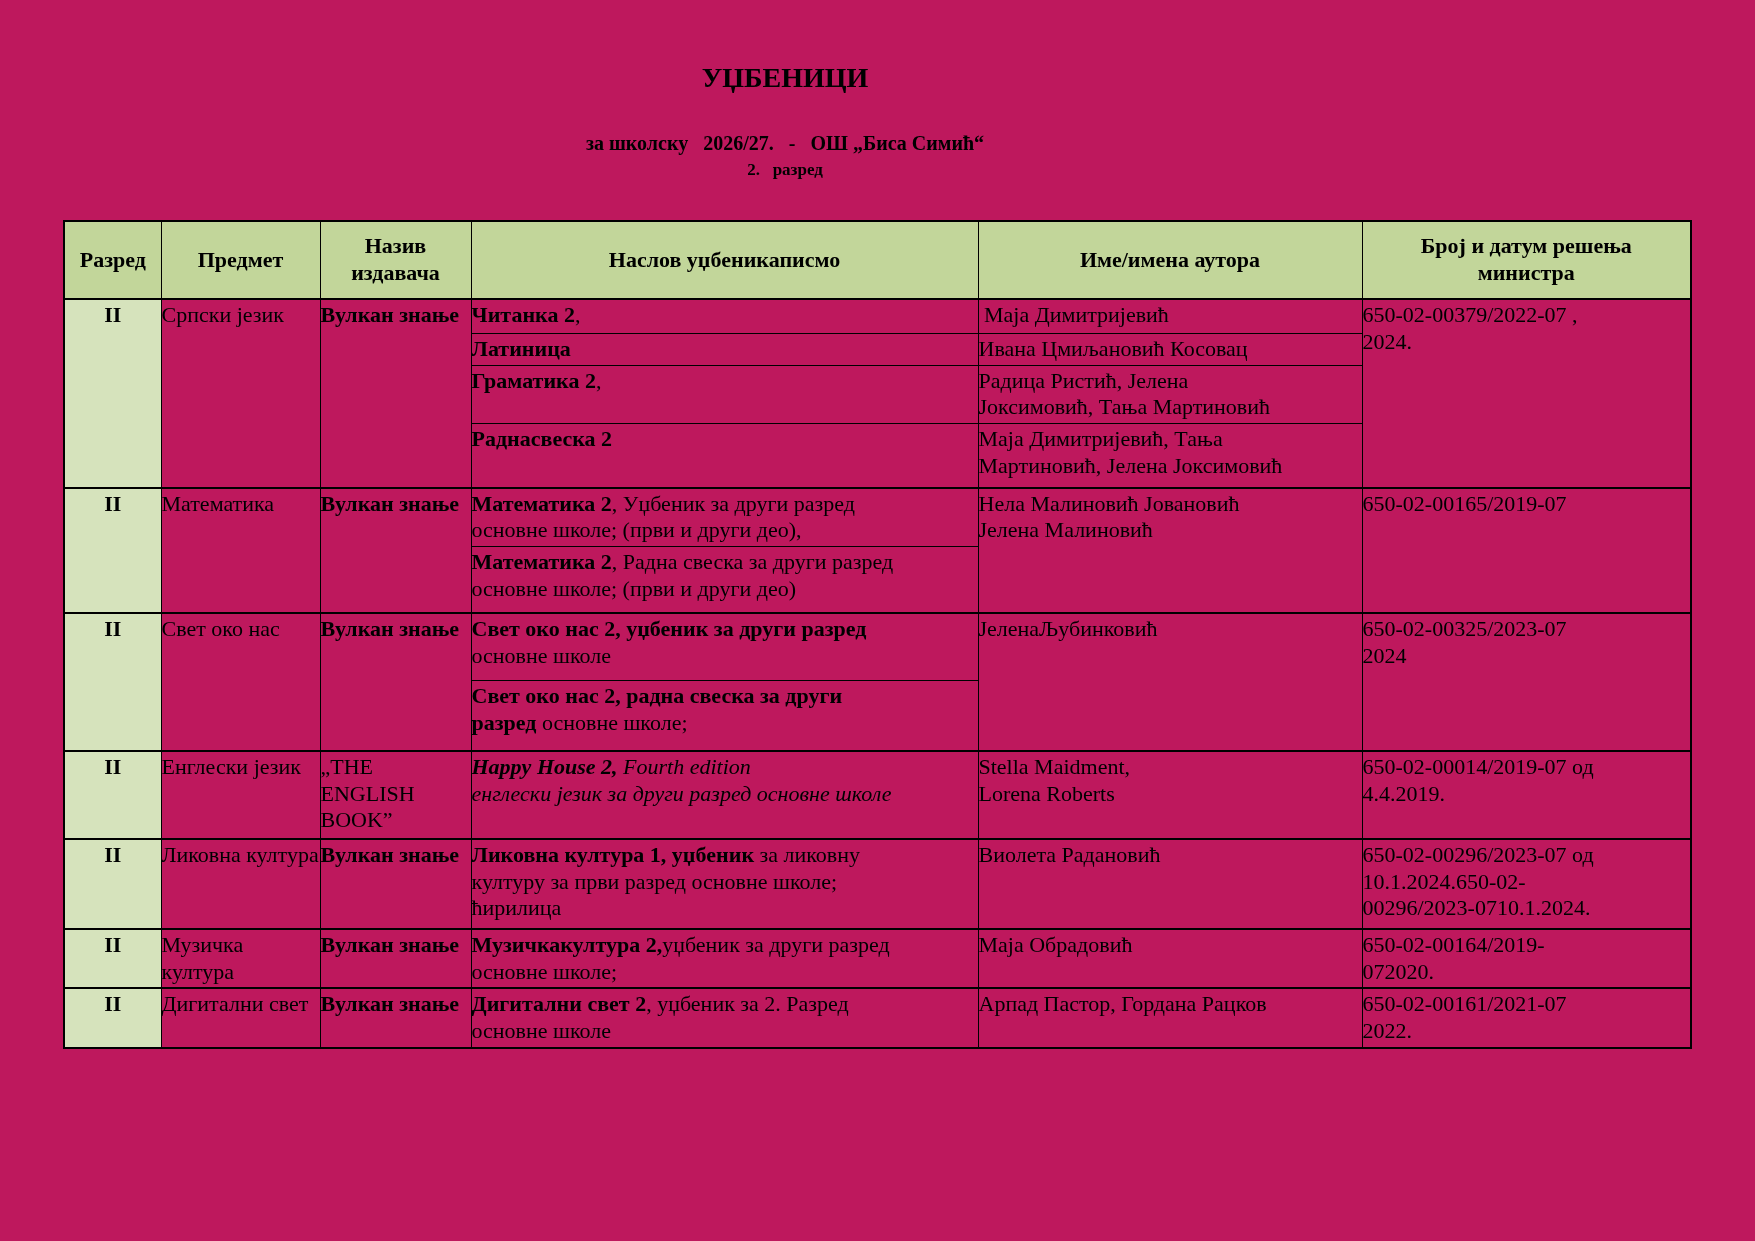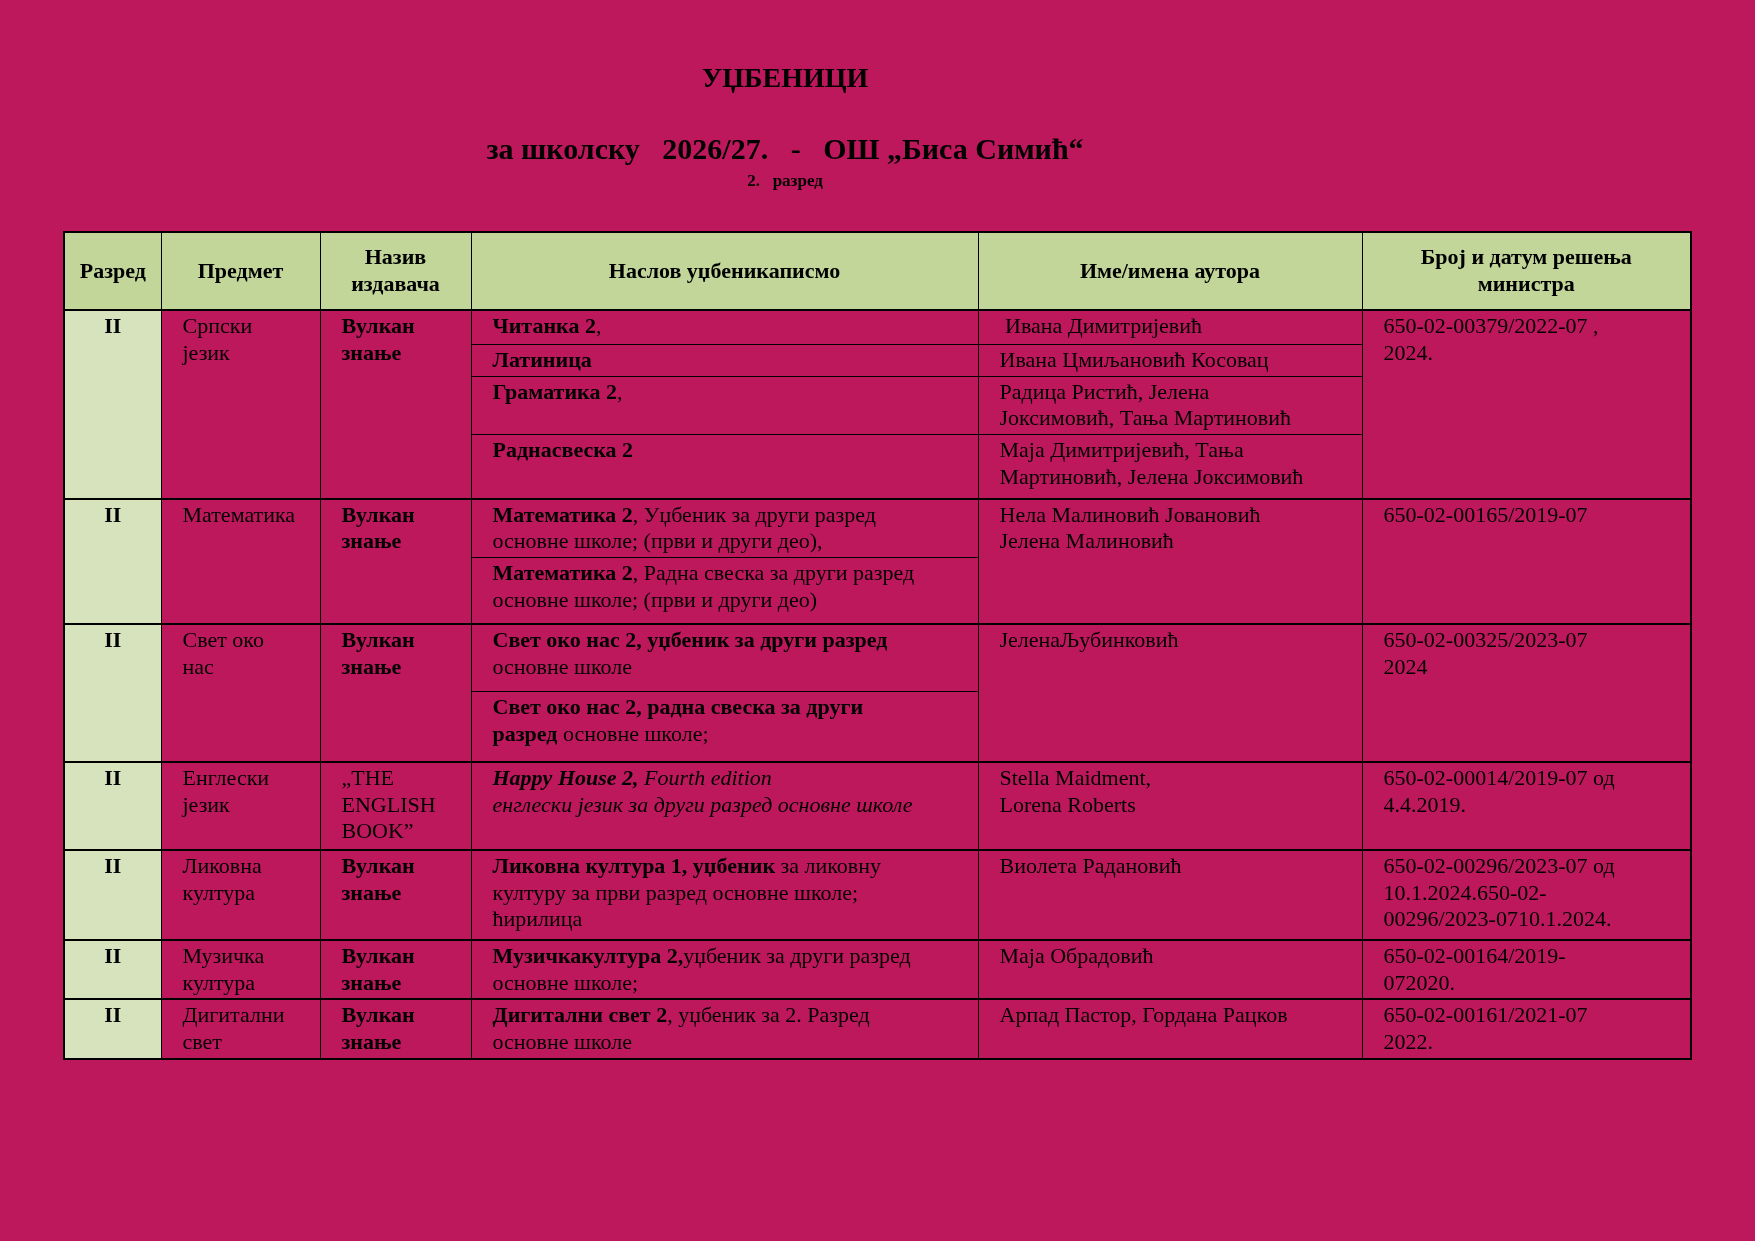--- a/index.html
+++ b/index.html
@@ -16,21 +16,21 @@
     width: 1570px;
     text-align: center;
     padding-top: 62px;
   }
   .doc-title {
     font-size: 28px;
     font-weight: bold;
     white-space: pre-wrap;
   }
   .doc-subtitle {
-    font-size: 30px;
+    font-size: 20px;
     font-weight: bold;
     margin-top: 38px;
     white-space: pre-wrap;
   }
   .doc-grade {
     font-size: 17px;
     font-weight: bold;
     margin-top: 5px;
     white-space: pre-wrap;
   }
@@ -49,21 +49,21 @@
   table.textbooks thead th {
     background: var(--header-bg, #c2d69a);
     font-weight: bold;
     text-align: center;
     vertical-align: middle;
     height: 78px;
     padding: 4px 8px;
   }
   table.textbooks td {
     vertical-align: top;
-    padding: 2px 21px;
+    padding: 2px 0;
     white-space: pre-wrap;
   }
   tr.group-start td { border-top: 2px solid var(--border, #000); }
   td.grade-cell {
     background: var(--grade-bg, #d6e3bc);
     font-weight: bold;
     text-align: center;
   }
   td.publisher-cell.bold { font-weight: bold; }
   td.title-cell { vertical-align: middle; }
@@ -96,21 +96,21 @@
         <th>Име/имена аутора</th>
         <th>Број и датум решења министра</th>
       </tr>
     </thead>
     <tbody>
         <tr class="group-start" style="height: 34px;">
           <td class="grade-cell" rowspan="4">II</td>
           <td class="subject-cell" rowspan="4">Српски језик</td>
           <td class="publisher-cell bold" rowspan="4">Вулкан знање</td>
           <td class="title-cell"><span style="font-weight: bold;">Читанка 2</span><span>,</span></td>
-          <td class="author-cell"> Ивана Димитријевић</td>
+          <td class="author-cell"> Маја Димитријевић</td>
           <td class="decision-cell" rowspan="4">650-02-00379/2022-07 ,
 2024.</td>
         </tr>
         <tr style="height: 32px;">
           <td class="title-cell"><span style="font-weight: bold;">Латиница</span></td>
           <td class="author-cell">Ивана Цмиљановић Косовац</td>
         </tr>
         <tr style="height: 58px;">
           <td class="title-cell"><span style="font-weight: bold;">Граматика 2</span><span>,</span></td>
           <td class="author-cell">Радица Ристић, Јелена

